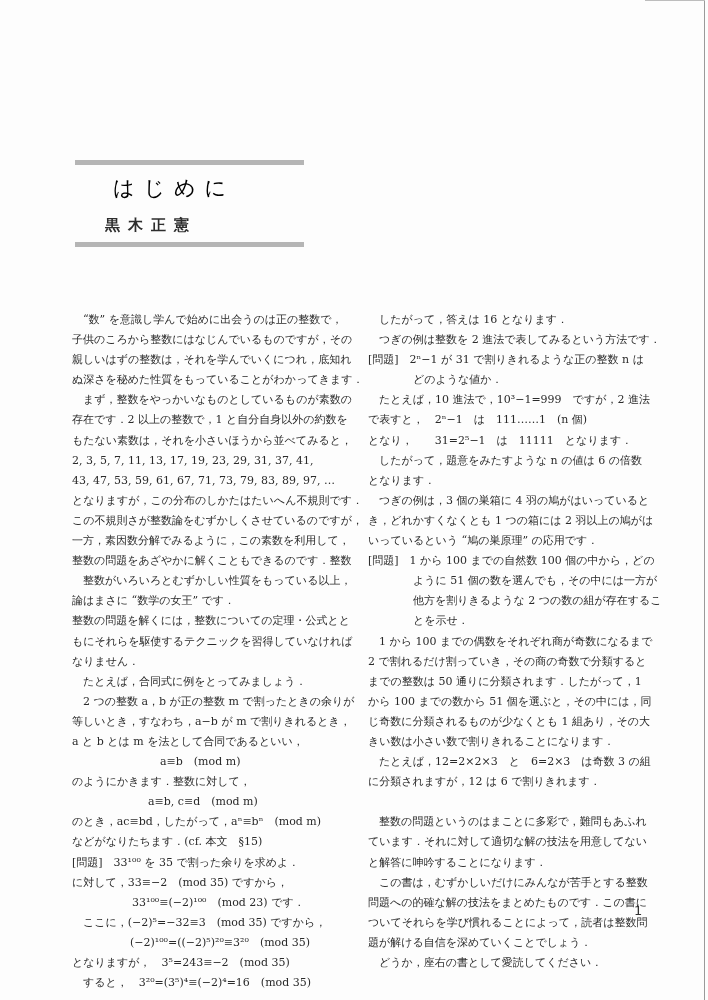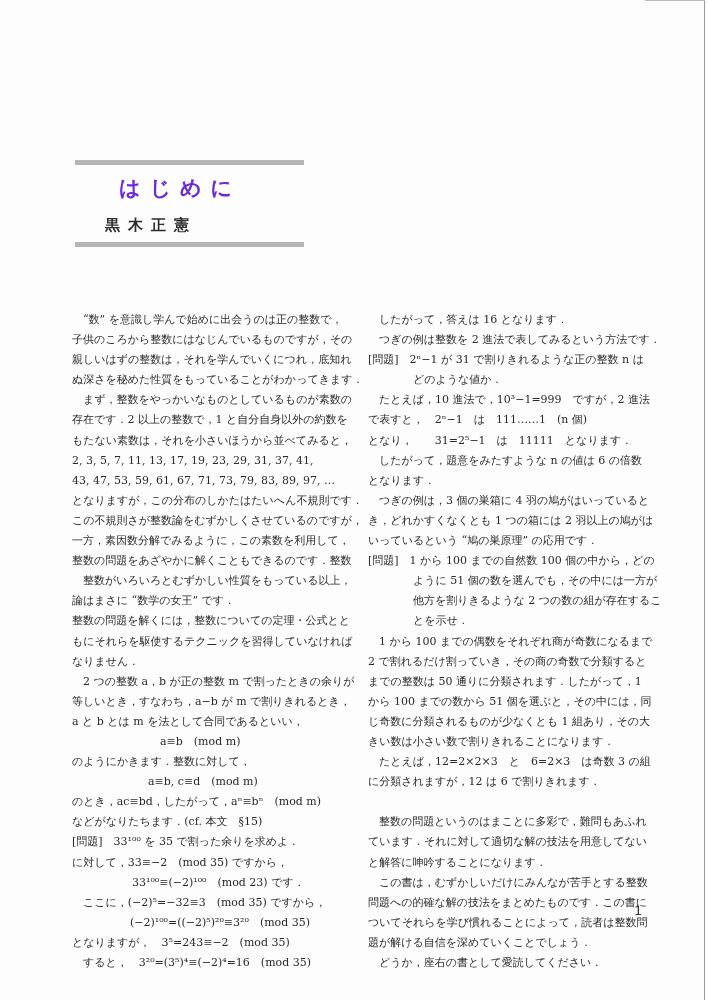--- a/index.html
+++ b/index.html
@@ -7,22 +7,22 @@
       width: 708px; height: 1000px; background: #fdfdfd; position: relative; overflow: hidden;
       font-family: "DejaVu Serif", "Liberation Serif", serif; color: #2a2a2a;
     }
     .page-edge { position: absolute; top: 0; right: 3px; width: 1px; height: 1000px; background: #9a9a9a; }
     .page-edge-top { position: absolute; top: 0; right: 3px; width: 60px; height: 1px; background: #bdbdbd; }
     .title-block { position: absolute; left: 75px; top: 160px; width: 229px; height: 88px; }
     .bar { position: absolute; left: 0; width: 229px; height: 5px; background: #b5b5b5; }
     .bar.top { top: 0; }
     .bar.bottom { top: 82px; }
     .chapter-title {
-      position: absolute; left: 44px; top: 14px; font-family: "DejaVu Sans", "Liberation Sans", sans-serif;
-      font-size: 21px; letter-spacing: 9px; color: #6d28d9; font-weight: bold; margin: 0;
+      position: absolute; left: 38px; top: 14px; font-family: "DejaVu Sans", "Liberation Sans", sans-serif;
+      font-size: 21px; letter-spacing: 9px; color: #000000; font-weight: normal; margin: 0;
     }
     .author {
       position: absolute; left: 30px; top: 56px; font-family: "DejaVu Sans", "Liberation Sans", sans-serif;
       font-size: 15px; letter-spacing: 8px; color: #2d2d2d; font-weight: bold; text-align: center;
     }
     .col { position: absolute; top: 310px; width: 284px; font-size: 11px; line-height: 20.1px; }
     .col.left { left: 72px; }
     .col.right { left: 368px; }
     .ln { white-space: nowrap; height: 20.1px; }
     .ind { padding-left: 11px; }
@@ -62,20 +62,21 @@
   <div class="ln">43,  47,  53,  59,  61,  67,  71,  73,  79,  83,  89,  97,  …</div>
   <div class="ln">となりますが，この分布のしかたはたいへん不規則です．</div>
   <div class="ln">この不規則さが整数論をむずかしくさせているのですが，</div>
   <div class="ln">一方，素因数分解でみるように，この素数を利用して，</div>
   <div class="ln">整数の問題をあざやかに解くこともできるのです．整数</div>
   <div class="ln ind">整数がいろいろとむずかしい性質をもっている以上，</div>
   <div class="ln">論はまさに “数学の女王” です．</div>
   <div class="ln">整数の問題を解くには，整数についての定理・公式とと</div>
   <div class="ln">もにそれらを駆使するテクニックを習得していなければ</div>
   <div class="ln">なりません．</div>
+  <div class="ln ind">たとえば，合同式に例をとってみましょう．</div>
   <div class="ln ind">2 つの整数 a，b が正の整数 m で割ったときの余りが</div>
   <div class="ln">等しいとき，すなわち，a−b が m で割りきれるとき，</div>
   <div class="ln">a と b とは m を法として合同であるといい，</div>
   <div class="ln math-c1">a≡b　(mod m)</div>
   <div class="ln">のようにかきます．整数に対して，</div>
   <div class="ln math-c2">a≡b,  c≡d　(mod m)</div>
   <div class="ln">のとき，ac≡bd，したがって，aⁿ≡bⁿ　(mod m)</div>
   <div class="ln">などがなりたちます．(cf. 本文　§15)</div>
   <div class="ln">[問題]　33¹⁰⁰ を 35 で割った余りを求めよ．</div>
   <div class="ln">に対して，33≡−2　(mod 35) ですから，</div>

